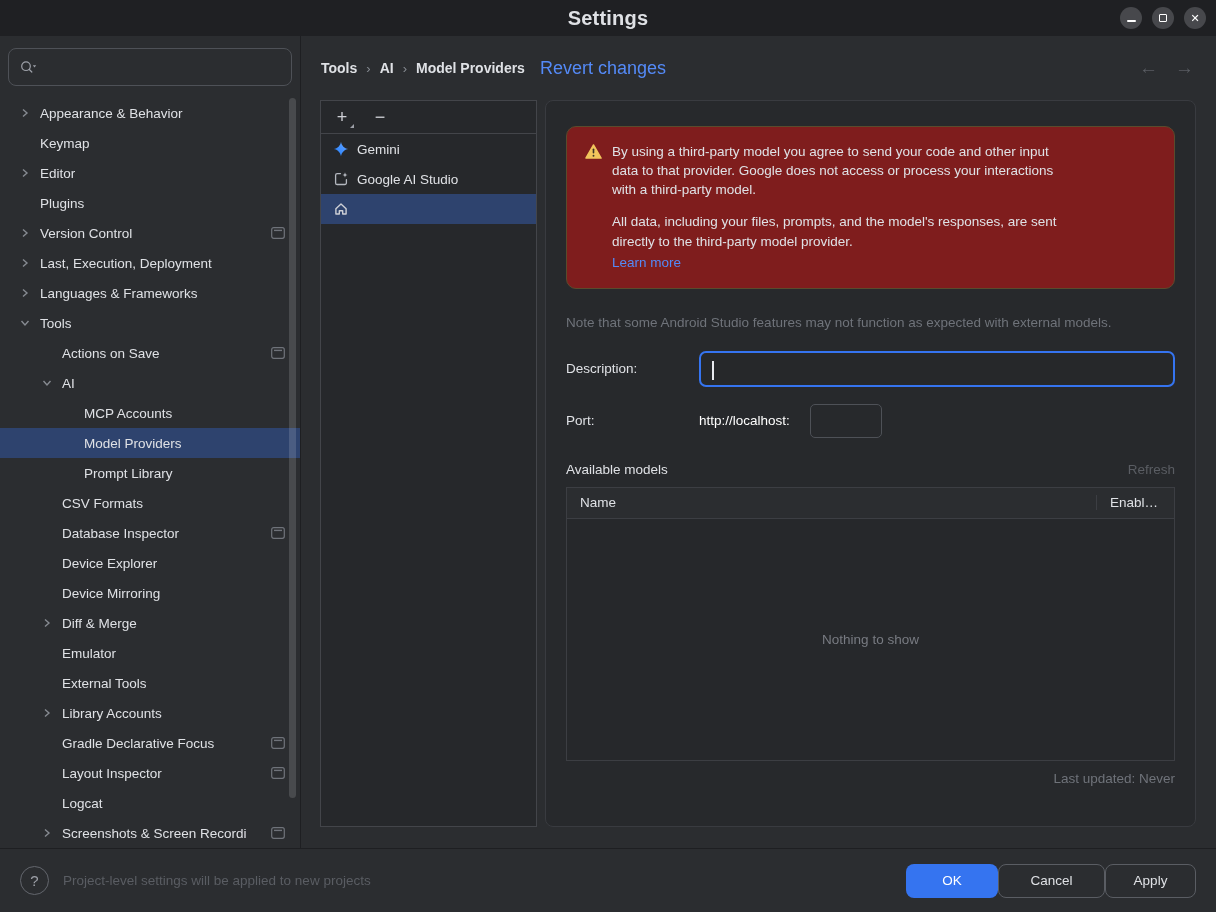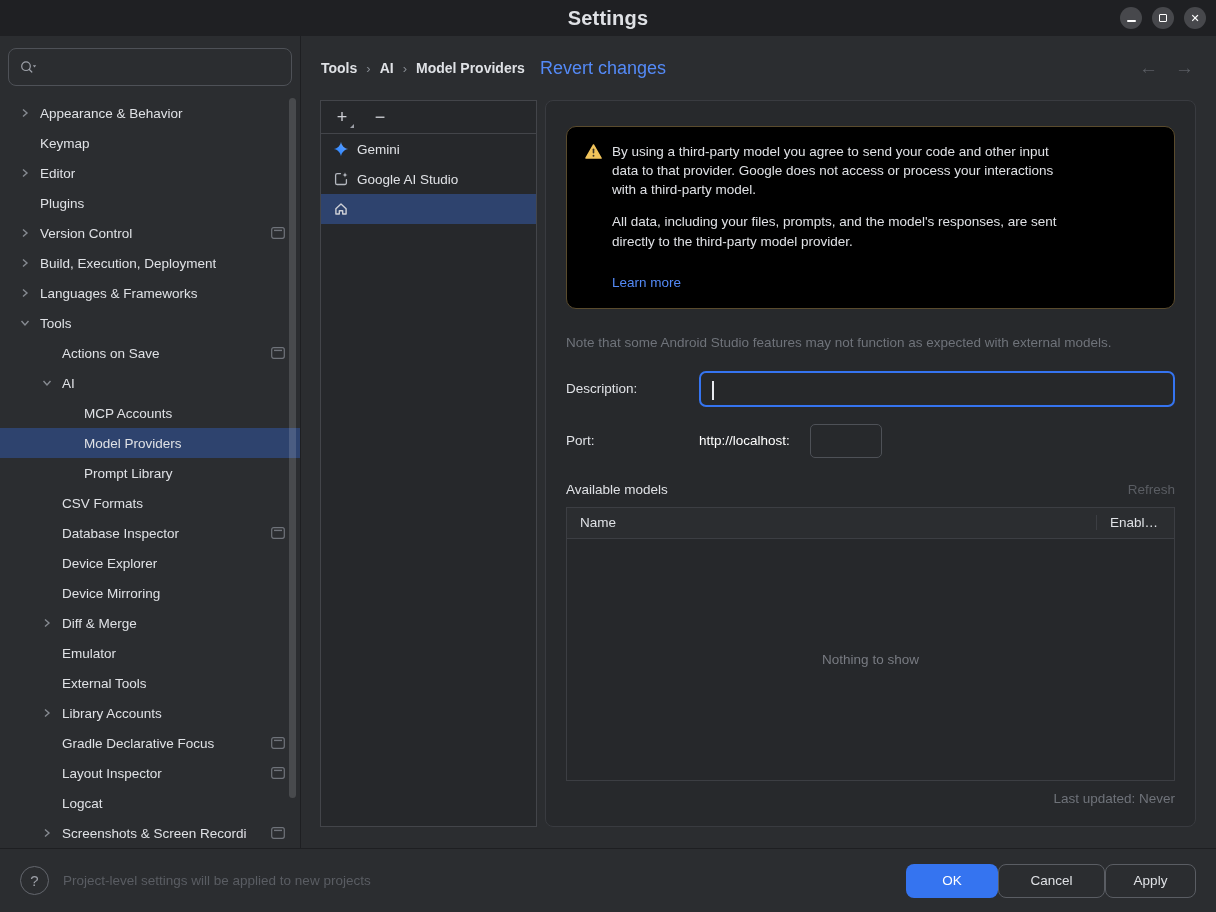--- a/index.html
+++ b/index.html
@@ -45,26 +45,26 @@
   .content{flex:1;display:flex;padding:0 20px 0 19px;align-items:flex-start;}
   
   .plist{width:217px;height:727px;flex:none;background:#26282B;border:1px solid #43454A;}
   .ptool{height:33px;display:flex;align-items:center;gap:22px;padding-left:13px;border-bottom:1px solid #43454A;}
   .tbtn{color:#CED0D6;font-size:18px;line-height:1;position:relative;cursor:pointer;width:16px;text-align:center;}
   .tbtn .dd{position:absolute;right:-4px;bottom:-2px;width:0;height:0;border-left:4px solid transparent;border-bottom:4px solid #9DA0A8;}
   .prow{height:30px;display:flex;align-items:center;padding-left:12px;gap:8px;font-size:13.5px;cursor:default;}
   .prow.selected{background:#2E436E;}
   
   .spanel{flex:1;height:727px;margin-left:8px;background:#27292C;border:1px solid #393B40;border-radius:8px;padding:0 20px;overflow:hidden;}
-  .banner{margin-top:25px;background:#000000;border:1px solid #5A4B2D;border-radius:10px;padding:15px 18px 16px 18px;display:flex;}
+  .banner{margin-top:25px;background:#7f1d1d;border:1px solid #5A4B2D;border-radius:10px;padding:15px 18px 16px 18px;display:flex;}
   .banner .wicon{flex:none;margin-top:2px;}
   .banner .btxt{margin-left:10px;max-width:455px;line-height:1.42;font-size:13.5px;}
   .banner p{margin:0;}
   .banner p + p{margin-top:13px;}
-  .learn{color:#548AF7;display:inline-block;margin-top:22px;cursor:pointer;}
+  .learn{color:#548AF7;display:inline-block;margin-top:2px;cursor:pointer;}
   .note{margin-top:26px;color:#6F737A;}
   .frow{display:flex;align-items:center;}
   .frow .flabel{width:133px;flex:none;color:#DFE1E5;}
   .desc-row{margin-top:21px;}
   .desc-field{position:relative;flex:1;height:36px;border:2px solid #3574F0;border-radius:7px;background:#26282A;}
   .desc-field input{position:absolute;inset:0;background:transparent;border:none;outline:none;color:#DFE1E5;font:inherit;padding:0 10px;}
   .caret{position:absolute;left:11px;top:8px;width:1.5px;height:19px;background:#E8EAEE;animation:blink 1.1s step-start infinite;}
   @keyframes blink{50%{opacity:0;}}
   .port-row{margin-top:17px;}
   .port-prefix{color:#ffffff;}
@@ -159,21 +159,21 @@
                 <line x1="3" y1="3.4" x2="11" y2="3.4" stroke="#6F737A" stroke-width="1.4"></line>
               </svg>
             </span>
           </div>
         <div class="row lvl1">
             <span class="chev">
               <svg width="14" height="14" viewBox="0 0 14 14" fill="none">
                 <polyline points="5,3.5 9,7 5,10.5" stroke="#868A91" stroke-width="1.4"></polyline>
               </svg>
             </span>
-            <span class="lbl">Build, Execution, Deployment</span>
+            <span class="lbl">Last, Execution, Deployment</span>
           </div>
         <div class="row lvl1">
             <span class="chev">
               <svg width="14" height="14" viewBox="0 0 14 14" fill="none">
                 <polyline points="5,3.5 9,7 5,10.5" stroke="#868A91" stroke-width="1.4"></polyline>
               </svg>
             </span>
             <span class="lbl">Languages &amp; Frameworks</span>
           </div>
         <div class="row lvl1">

